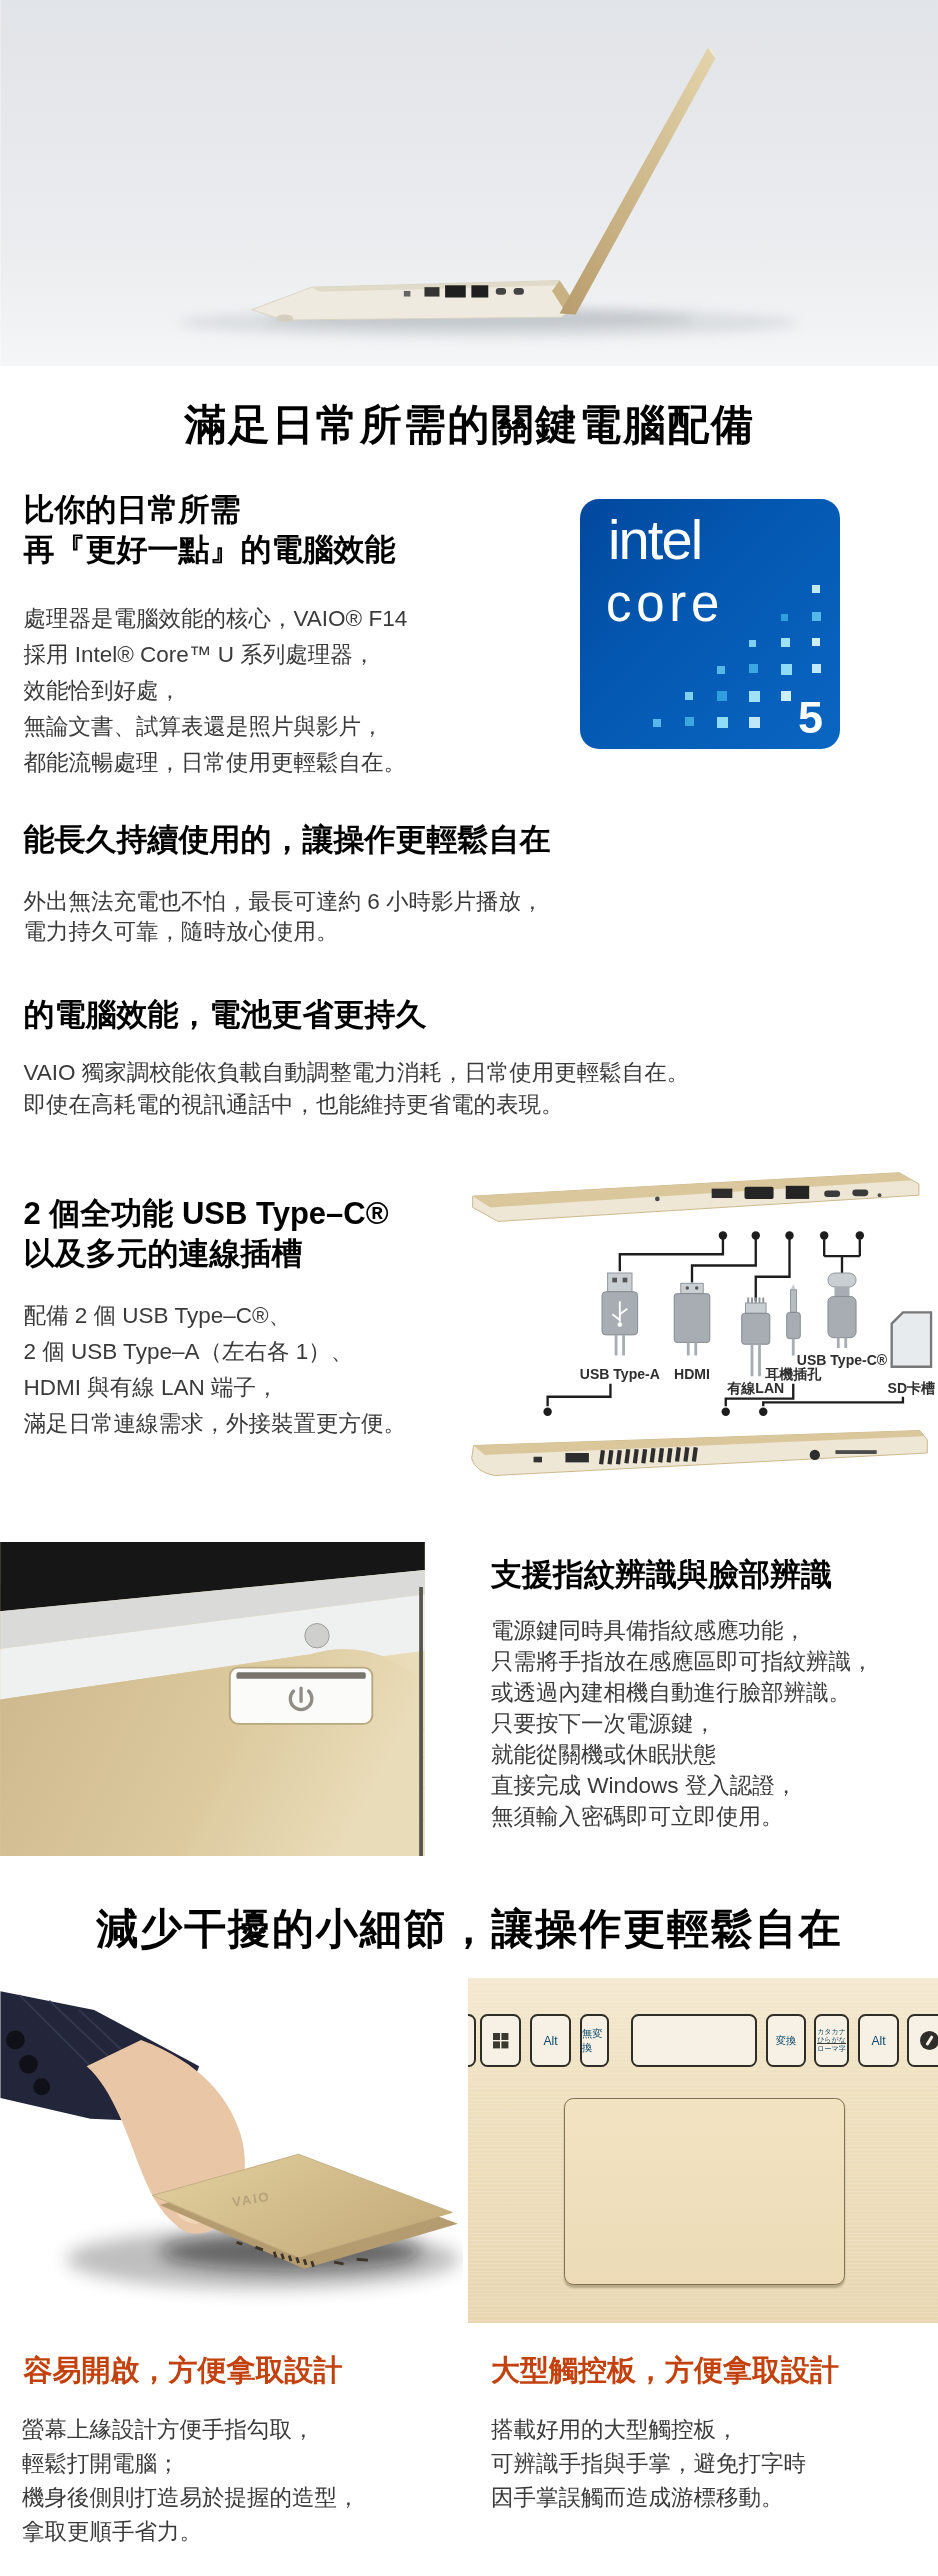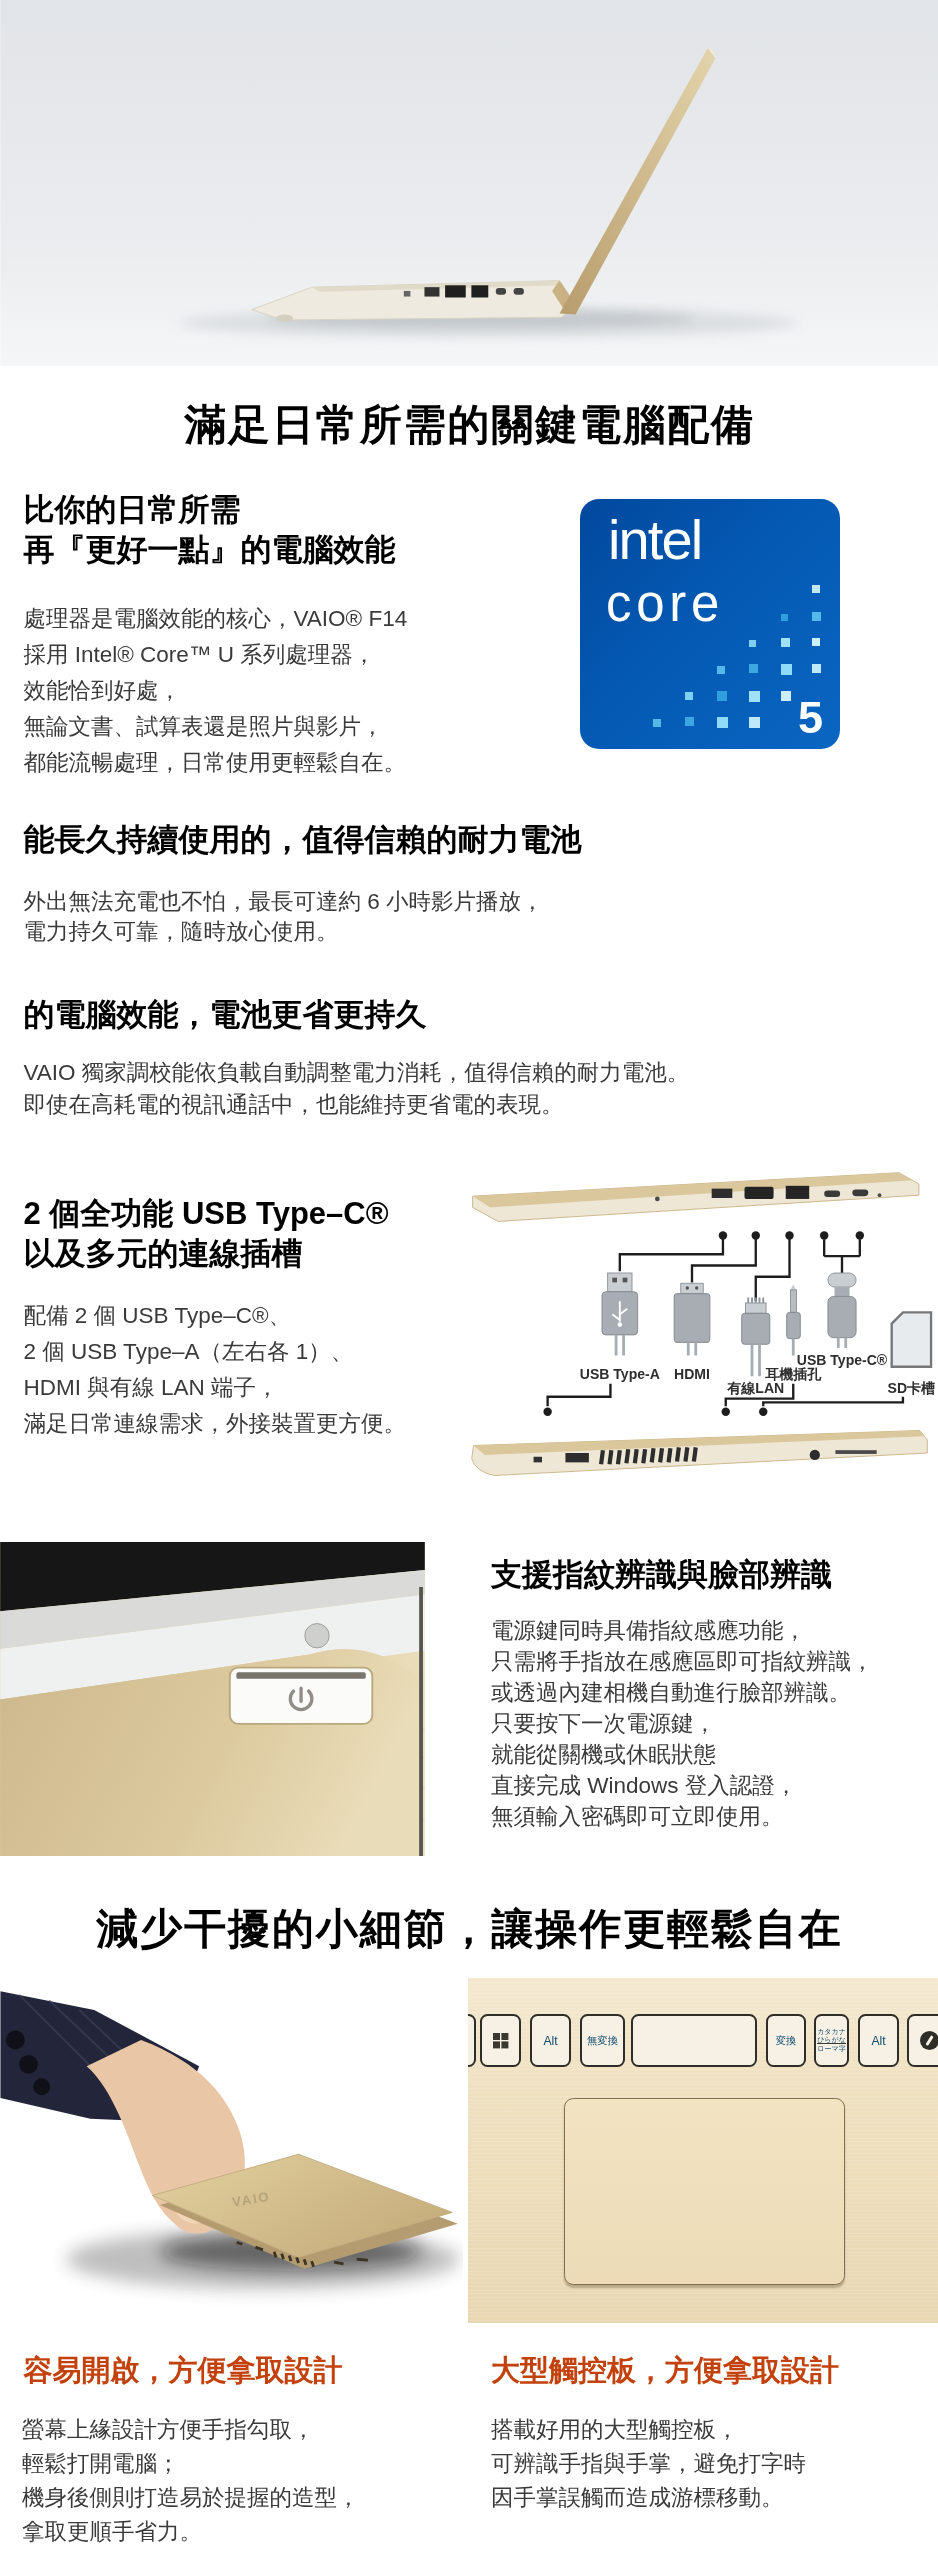--- a/index.html
+++ b/index.html
@@ -121,26 +121,26 @@
     <span class="px" style="left:169px;top:192px;width:11.3px;height:11.3px;background:#9fe2f8"></span>
     <span class="px" style="left:201px;top:192px;width:10.3px;height:10.3px;background:#cdeffb"></span>
     <span class="px" style="left:105px;top:193px;width:8.4px;height:8.4px;background:#7fd0f0"></span>
     <span class="px" style="left:105px;top:218px;width:9.4px;height:9.4px;background:#3aa7e0"></span>
     <span class="px" style="left:137px;top:218px;width:11.3px;height:11.3px;background:#8edcf7"></span>
     <span class="px" style="left:169px;top:218px;width:11.3px;height:11.3px;background:#bfe9fa"></span>
     <span class="px" style="left:73px;top:220px;width:7.5px;height:7.5px;background:#56b8e8"></span>
     <div class="i-num">5</div>
   </div>
 
-  <div class="h2" style="top:820px;left:23.5px">能長久持續使用的，值得信賴的耐力電池</div>
+  <div class="h2" style="top:820px;left:23.5px">能長久持續使用的，讓操作更輕鬆自在</div>
   <div class="body ml lh32" style="left:23.5px;top:887px">外出無法充電也不怕，最長可達約 6 小時影片播放，
 電力持久可靠，隨時放心使用。</div>
 
   <div class="h2" style="top:995px;left:23.5px">的電腦效能，電池更省更持久</div>
-  <div class="body ml lh34" style="left:23.5px;top:1057px">VAIO 獨家調校能依負載自動調整電力消耗，值得信賴的耐力電池。
+  <div class="body ml lh34" style="left:23.5px;top:1057px">VAIO 獨家調校能依負載自動調整電力消耗，日常使用更輕鬆自在。
 即使在高耗電的視訊通話中，也能維持更省電的表現。</div>
 
   <div class="h2 ml" style="left:23.5px;top:1194px">2 個全功能 USB Type–C®
 以及多元的連線插槽</div>
   <div class="body ml lh38" style="left:23.5px;top:1298px">配備 2 個 USB Type–C®、
 2 個 USB Type–A（左右各 1）、
 HDMI 與有線 LAN 端子，
 滿足日常連線需求，外接裝置更方便。</div>
 
   <svg class="abs" style="left:460px;top:1153px" width="479" height="330" viewBox="0 0 510 352">
@@ -329,21 +329,21 @@
   </svg>
 
   <div class="photo" style="left:468px;top:1978px;width:471px;height:345px">
     <div class="kb-bg"></div>
     <div class="kb-lines"></div>
     <div class="key" style="left:-9.4px;width:17px"></div>
     <div class="key" style="left:12.2px;width:41px">
       <span class="winicon"></span>
     </div>
     <div class="key key-alt" style="left:62px;width:41px">Alt</div>
-    <div class="key key-ime" style="left:112px;width:45px">無変換</div>
+    <div class="key key-ime" style="left:112px;width:29px">無変換</div>
     <div class="key" style="left:163px;width:126px"></div>
     <div class="key key-ime" style="left:298px;width:40px">変換</div>
     <div class="key" style="left:346px;width:35px">
       <span class="kana">
         <span>カタカナ</span><br>
         <span class="u">ひらがな</span><br>
         <span>ローマ字</span>
       </span>
     </div>
     <div class="key key-alt" style="left:390px;width:41px">Alt</div>

